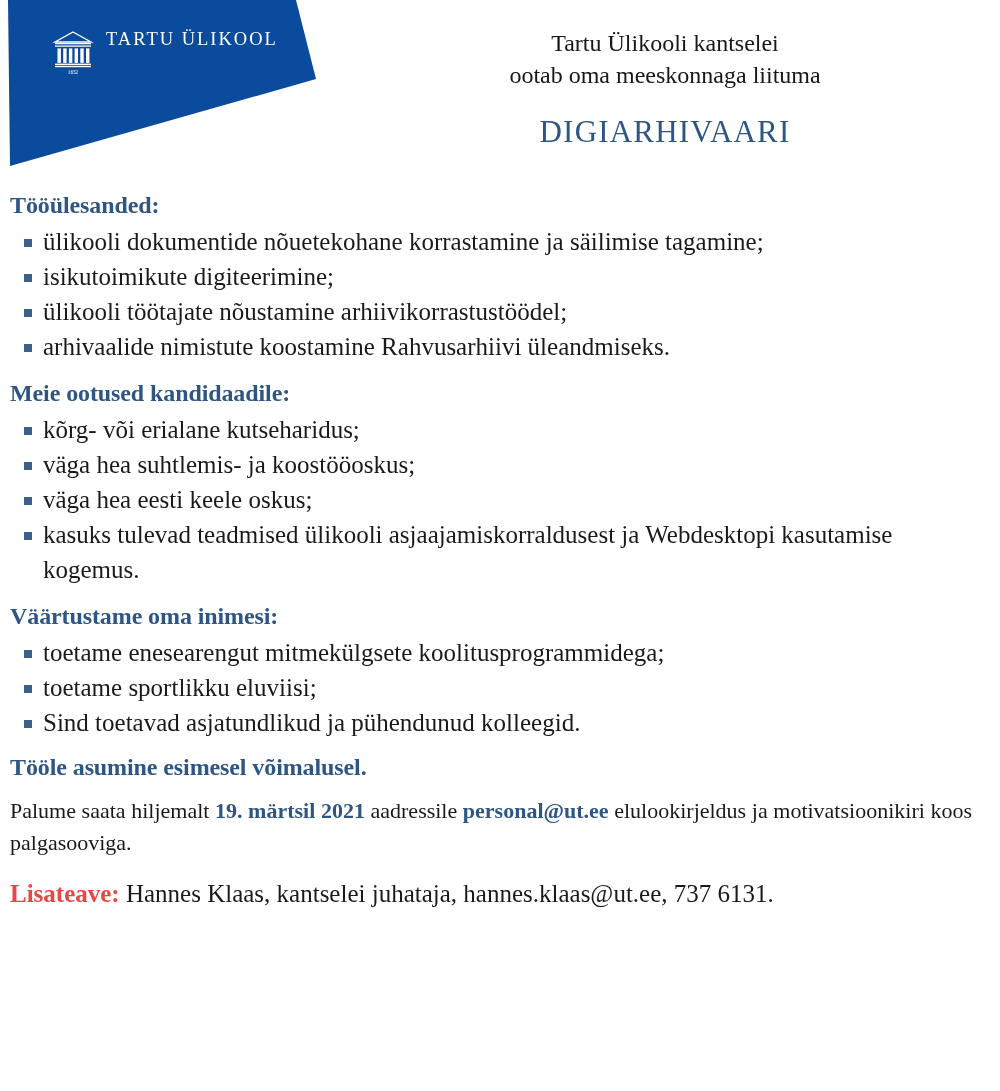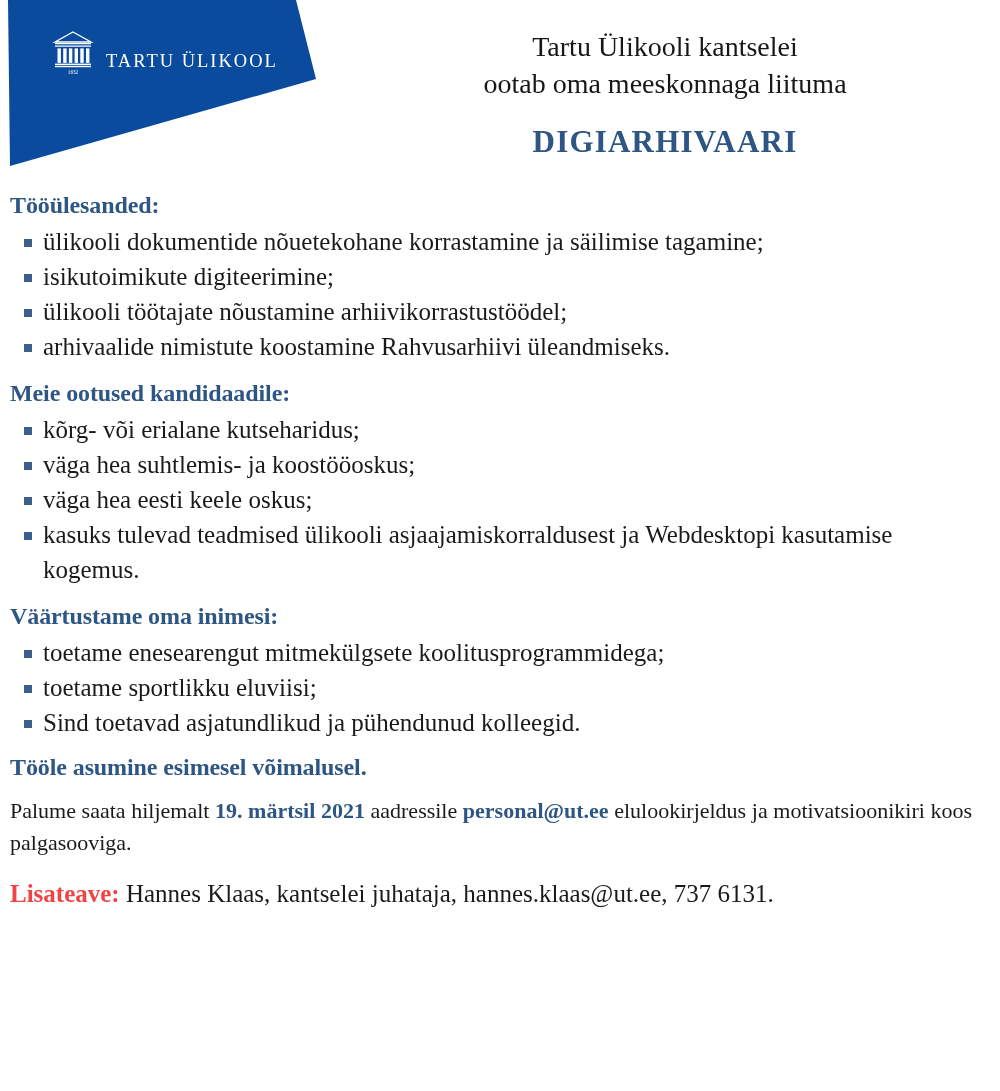--- a/index.html
+++ b/index.html
@@ -32,21 +32,21 @@
     background: #0B4B9E;
     clip-path: polygon(8px 0px, 296px 0px, 316px 79px, 10px 166px, 8px 0px);
     z-index: 1;
   }
   .logo-lockup {
     position: absolute;
     left: 52px;
     top: 30px;
     z-index: 2;
     display: flex;
-    align-items: flex-end;
+    align-items: flex-start;
     gap: 12px;
   }
   .logo-mark {
     width: 42px;
     height: 46px;
     display: block;
   }
   .logo-wordmark {
     color: #ffffff;
     font-family: "Liberation Serif", "DejaVu Serif", serif;
@@ -59,29 +59,29 @@
 
   .header-text {
     position: absolute;
     left: 330px;
     right: 0;
     top: 28px;
     text-align: center;
     z-index: 2;
   }
   .header-line {
-    font-size: 28px;
+    font-size: 24px;
     line-height: 1.33;
     color: #171717;
     white-space: nowrap;
   }
   .job-title {
     margin-top: 22px;
     font-size: 31px;
-    font-weight: bold;
+    font-weight: normal;
     color: #2E5684;
     letter-spacing: 1.2px;
     white-space: nowrap;
   }
 
   
   .content {
     position: relative;
     padding: 0 22px 0 10px;
     z-index: 2;

